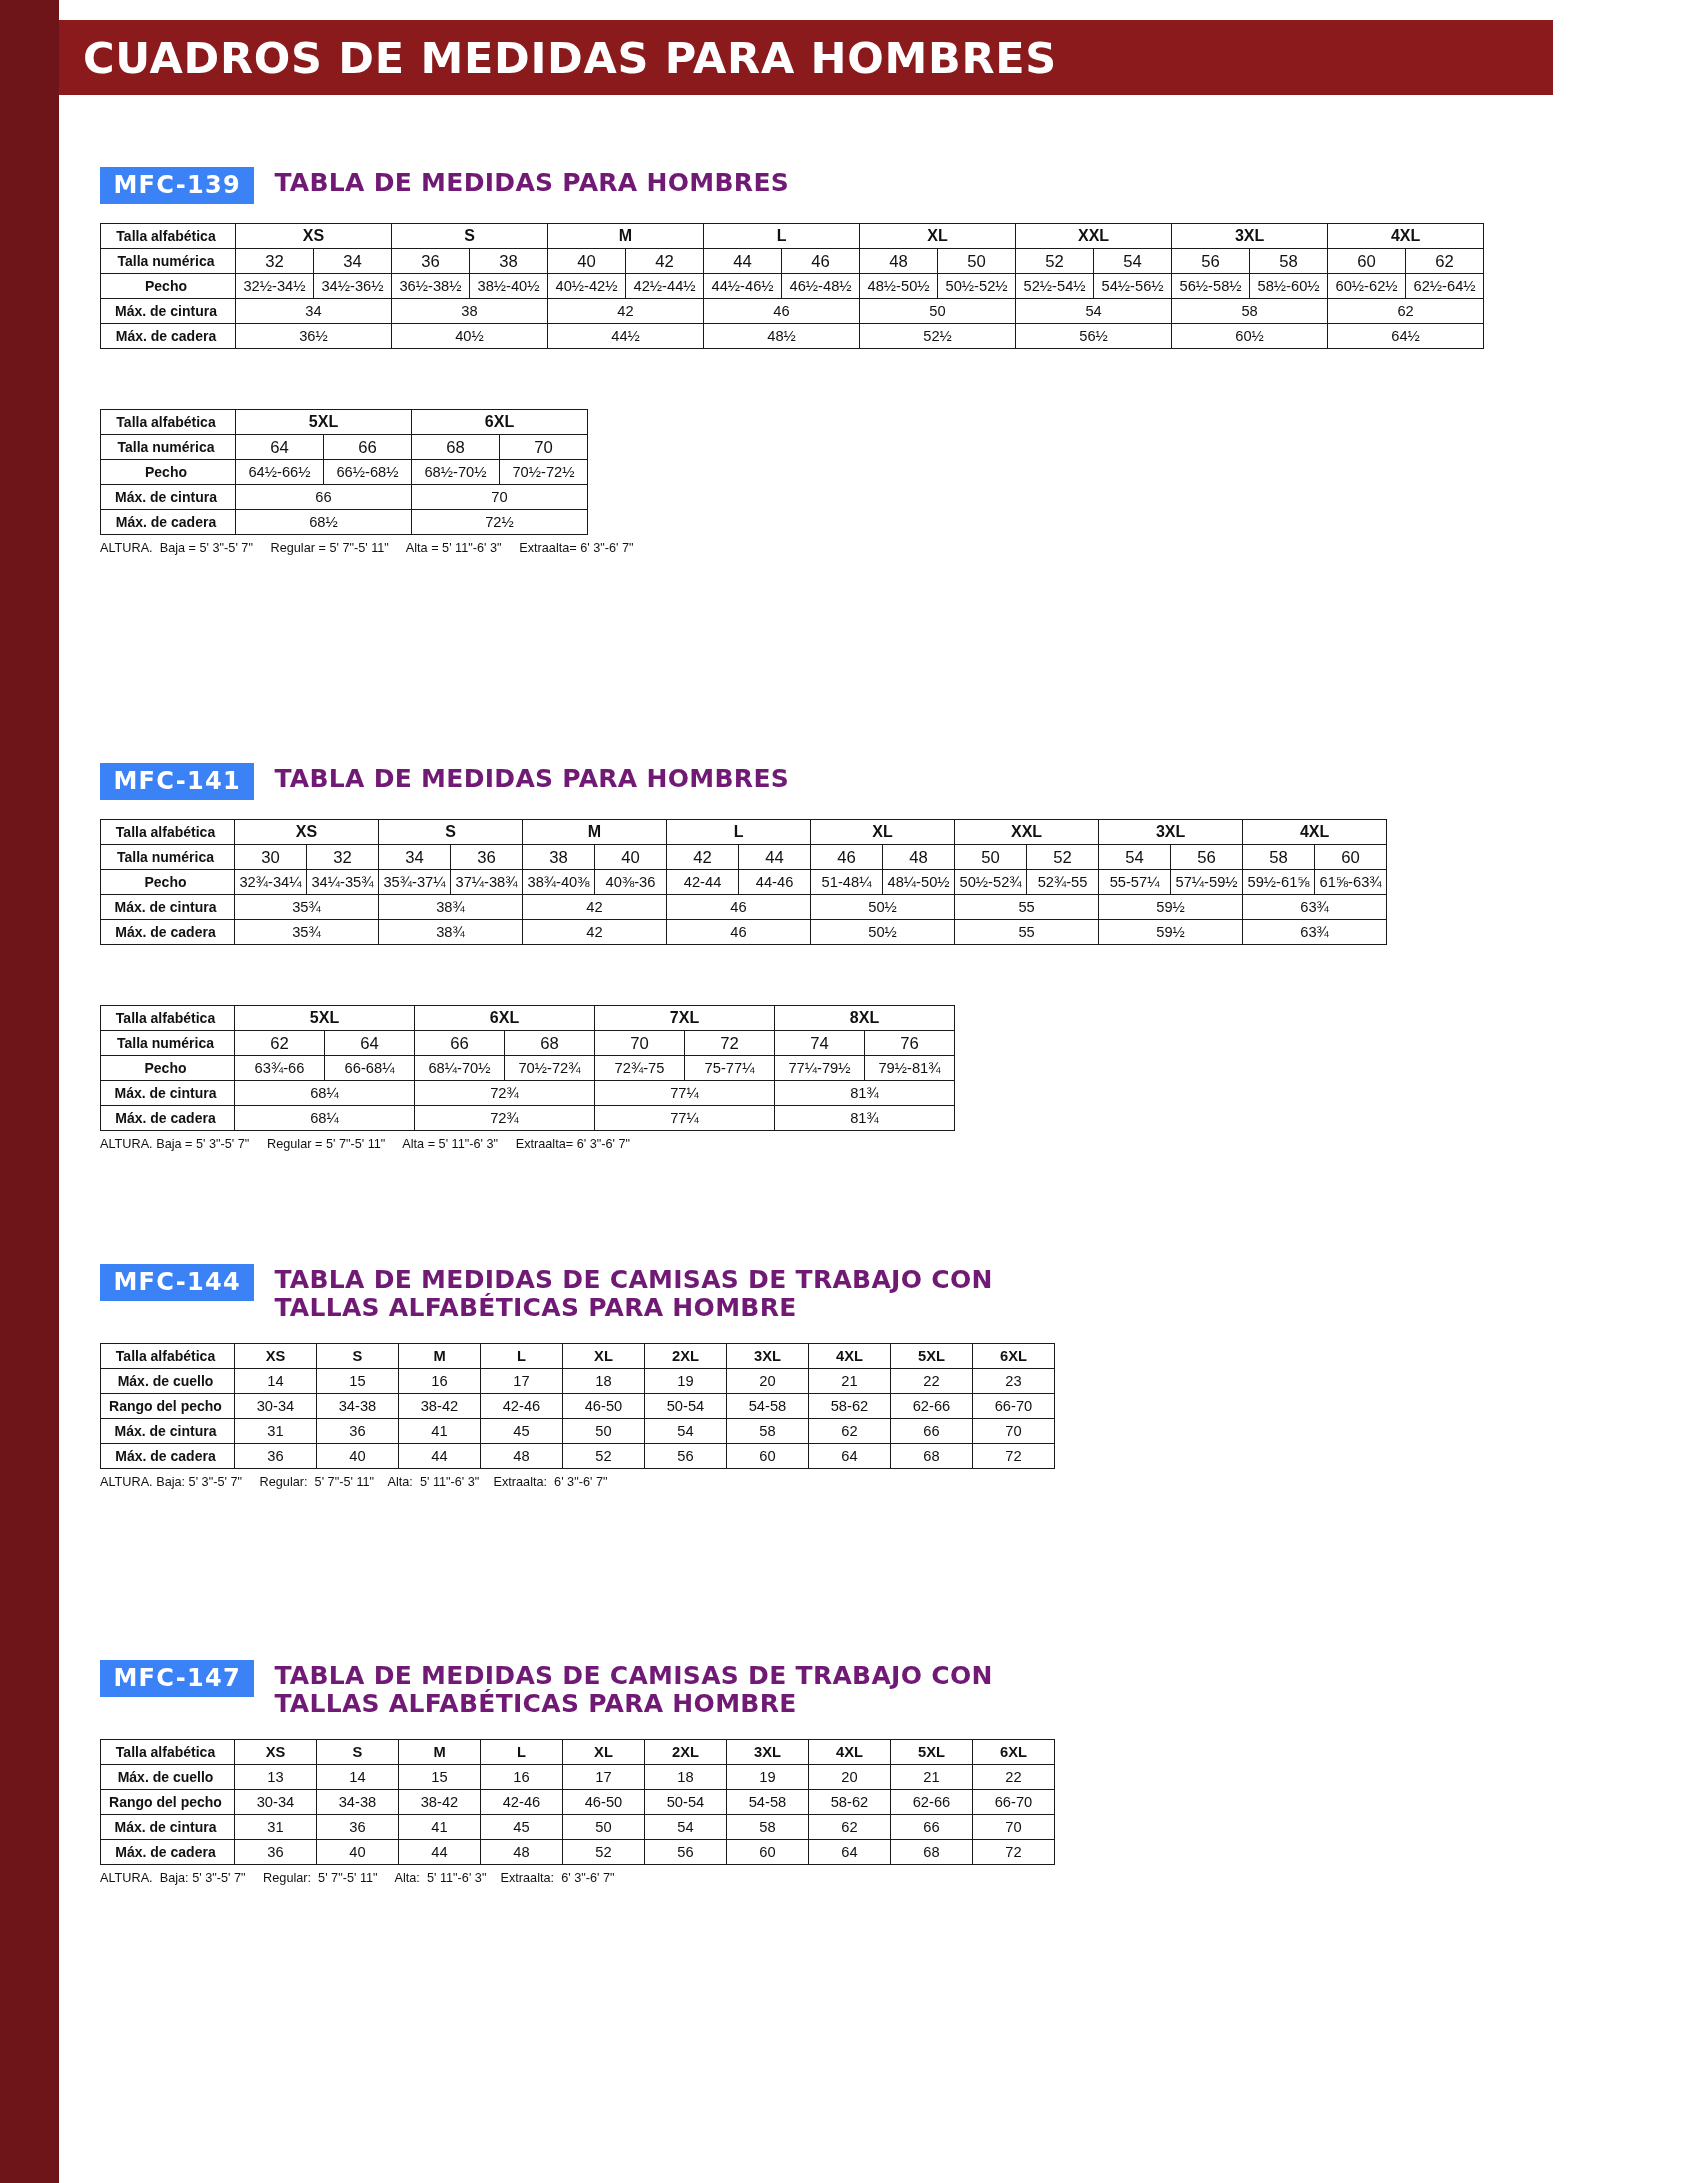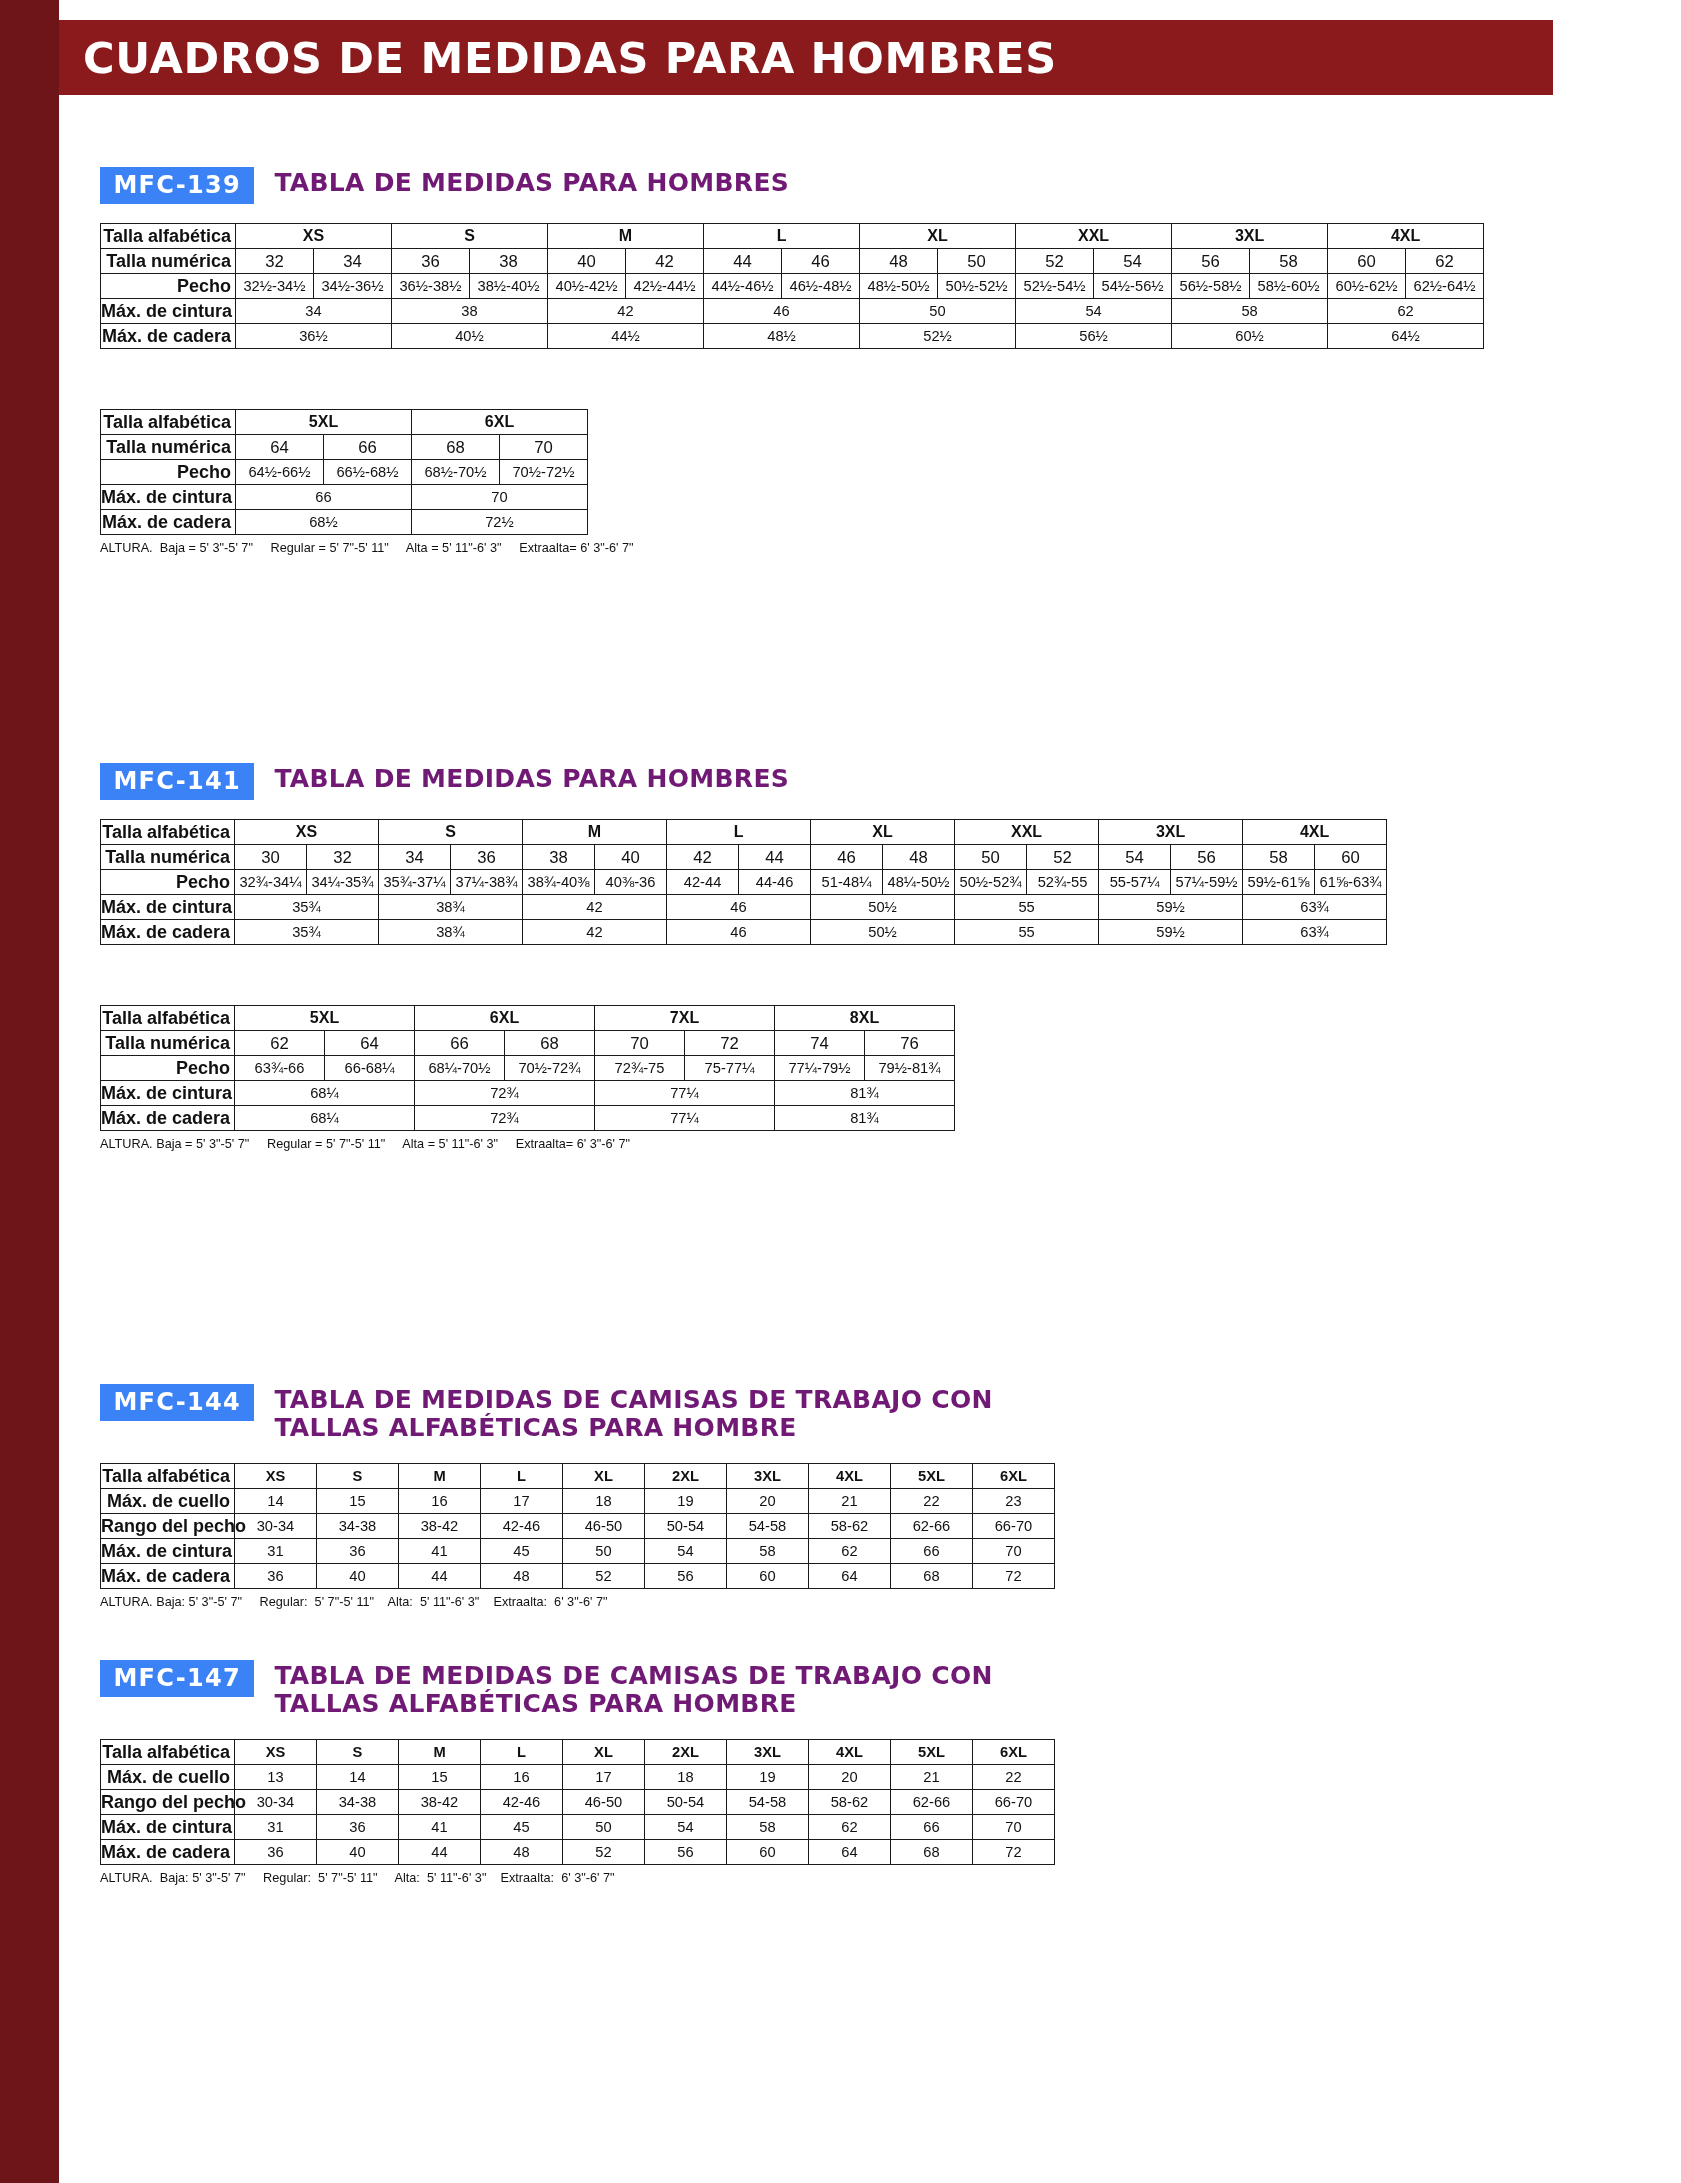--- a/index.html
+++ b/index.html
@@ -82,24 +82,24 @@
     text-align: center;
     font-family: "Liberation Sans", sans-serif;
     font-size: 14.7px;
     color: #111111;
     padding: 0;
     height: 24px;
     line-height: 1.05;
     white-space: nowrap;
   }
   table.mt td.rh {
-    text-align: right;
+    text-align: center;
     padding-right: 4px;
     font-weight: bold;
-    font-size: 18px;
+    font-size: 14px;
   }
   table.mt td.hd {
     font-weight: bold;
   }
   table.mt td.alpha {
     font-weight: bold;
     font-size: 16px;
   }
   table.mt td.num {
     font-weight: normal;
@@ -392,21 +392,21 @@
       <td colspan="2">72¾</td>
       <td colspan="2">77¼</td>
       <td colspan="2">81¾</td>
     </tr>
   </tbody>
     </table>
 
   <div class="altura">ALTURA. Baja = 5' 3"-5' 7"     Regular = 5' 7"-5' 11"     Alta = 5' 11"-6' 3"     Extraalta= 6' 3"-6' 7"</div>
 </div>
 
-<div class="section" style="left:100px; top:1384px;">
+<div class="section" style="left:100px; top:1264px;">
   <div class="sec-head">
     <div class="code-badge">MFC-144</div>
     <div class="sec-title">TABLA DE MEDIDAS DE CAMISAS DE TRABAJO CON
 TALLAS ALFABÉTICAS PARA HOMBRE</div>
   </div>
 
   <table class="mt" style="margin-top:21.4px; width:950px;">
     <colgroup>
       <col style="width:134px">
       <col span="10" style="width:82px">

